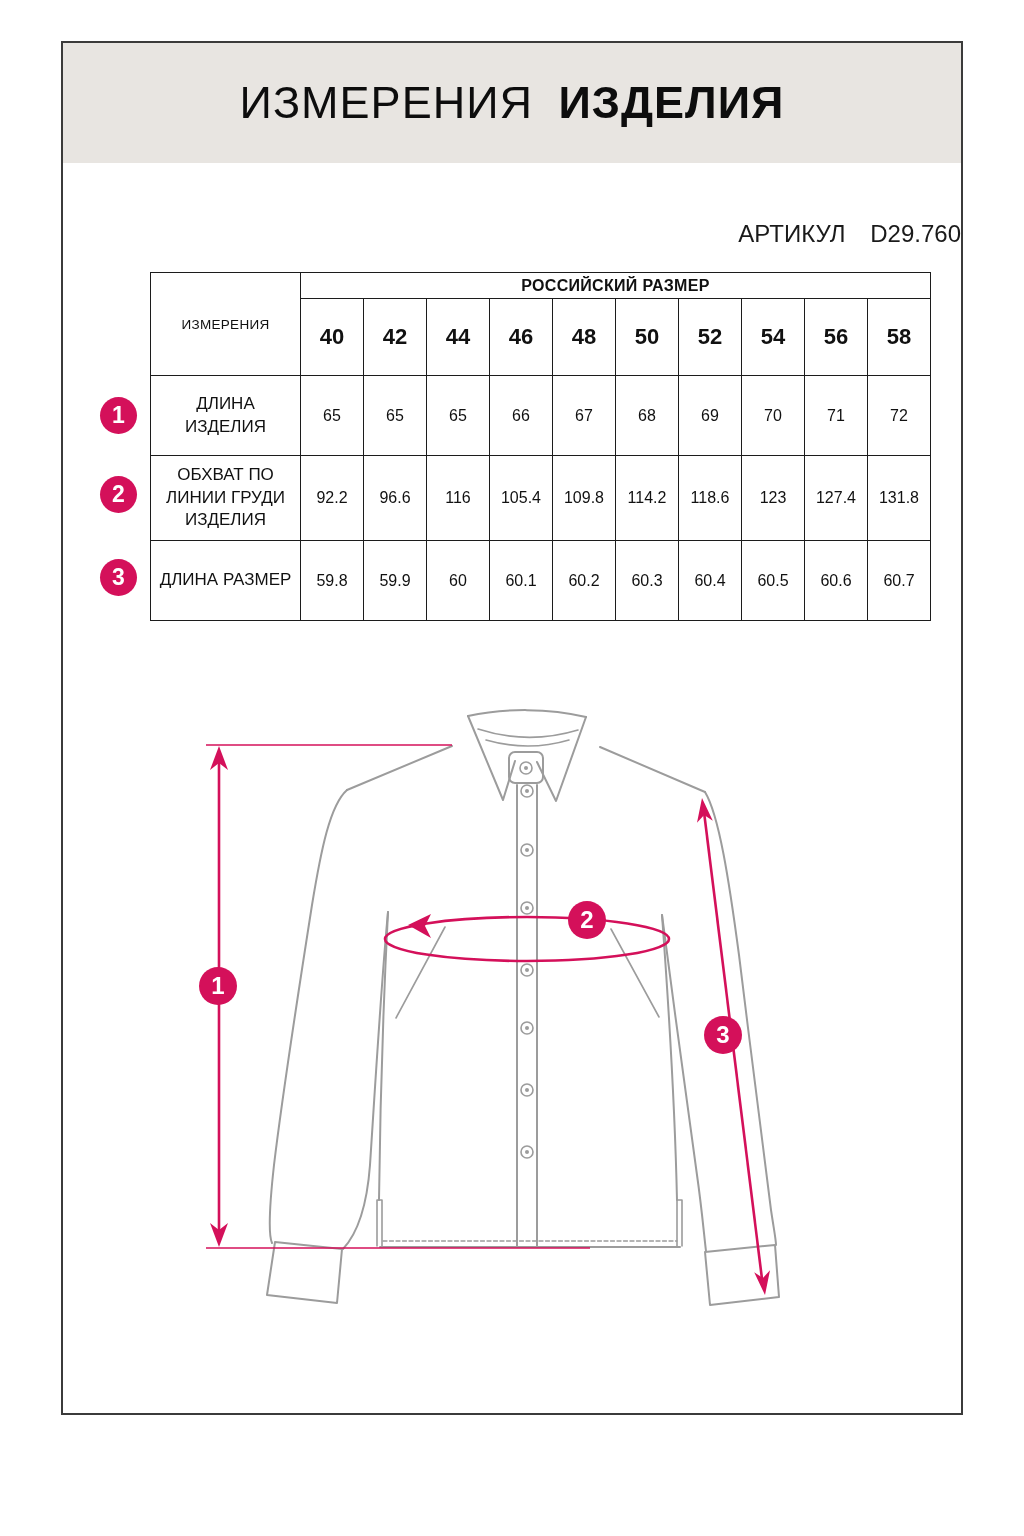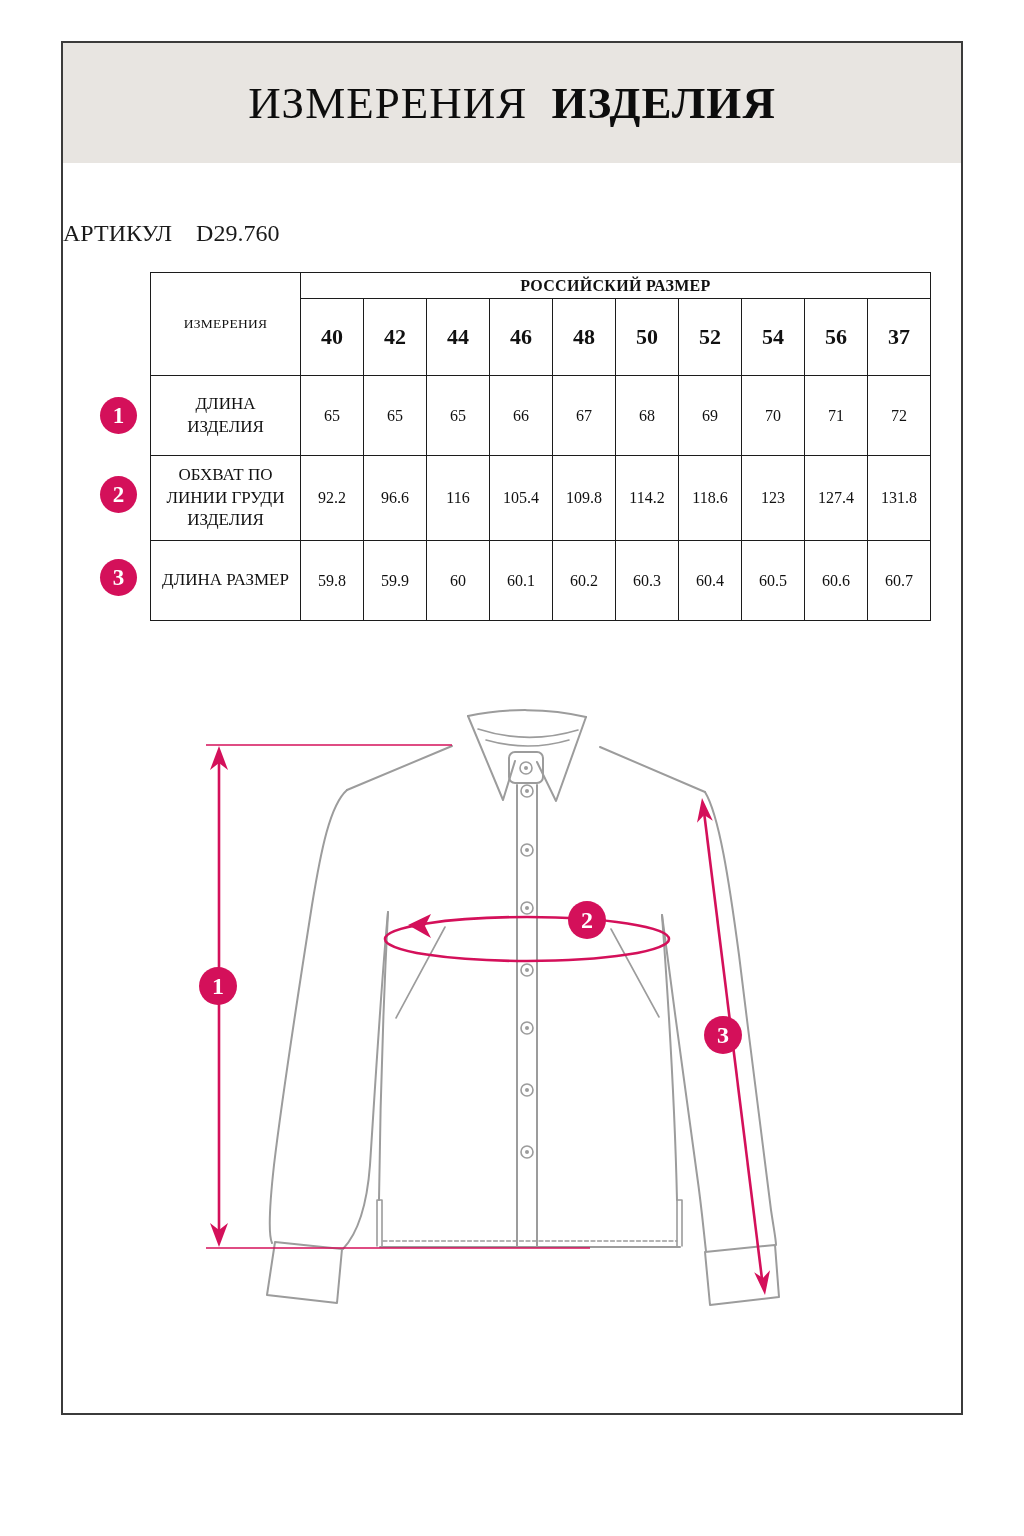--- a/index.html
+++ b/index.html
@@ -1,29 +1,29 @@
 <!DOCTYPE html>
 <html><head>
 <meta charset="utf-8">
 <style>
   html,body{margin:0;padding:0;background:#fff;}
   #canvas{position:relative;width:1024px;height:1536px;background:#fff;overflow:hidden;
-          font-family:Liberation Serif, serif;color:#111;}
+          font-family:Liberation Sans, sans-serif;color:#111;}
 
   
   #page-border{position:absolute;left:61px;top:41px;width:898px;height:1370px;
                border:2px solid #3b3b3b;background:#fff;}
   #title-band{position:absolute;left:63px;top:43px;width:898px;height:120px;
               background:#e8e5e1;display:flex;align-items:center;justify-content:center;}
   #page-title{font-size:45px;letter-spacing:1px;color:#0d0d0d;white-space:nowrap;}
   #page-title .t-reg{font-weight:400;}
   #page-title .t-bold{font-weight:bold;margin-left:12px;}
 
   
-  #article-line{position:absolute;left:63px;top:220px;width:898px;text-align:left;
+  #article-line{position:absolute;left:63px;top:220px;width:898px;text-align:right;
                 font-size:24px;color:#1a1a1a;}
   #article-line .a-val{margin-left:18px;}
 
   
   #size-table{position:absolute;left:150px;top:272px;border-collapse:collapse;table-layout:fixed;}
   #size-table th,#size-table td{border:1.5px solid #1c1c1c;text-align:center;vertical-align:middle;
                 padding:0 2px;background:#fff;}
   #size-table .group-row{height:26px;}
   #size-table .group-row th{font-size:16px;font-weight:bold;letter-spacing:.3px;}
   #size-table .sizes-row{height:77px;}
@@ -85,21 +85,21 @@
       <tr class="sizes-row" id="sizes-row">
           <th>40</th>
           <th>42</th>
           <th>44</th>
           <th>46</th>
           <th>48</th>
           <th>50</th>
           <th>52</th>
           <th>54</th>
           <th>56</th>
-          <th>37</th>
+          <th>58</th>
         </tr>
     </thead>
     <tbody id="table-body">
         <tr>
           <td class="row-label">ДЛИНА ИЗДЕЛИЯ</td>
           <td class="val">65</td>
           <td class="val">65</td>
           <td class="val">65</td>
           <td class="val">66</td>
           <td class="val">67</td>

